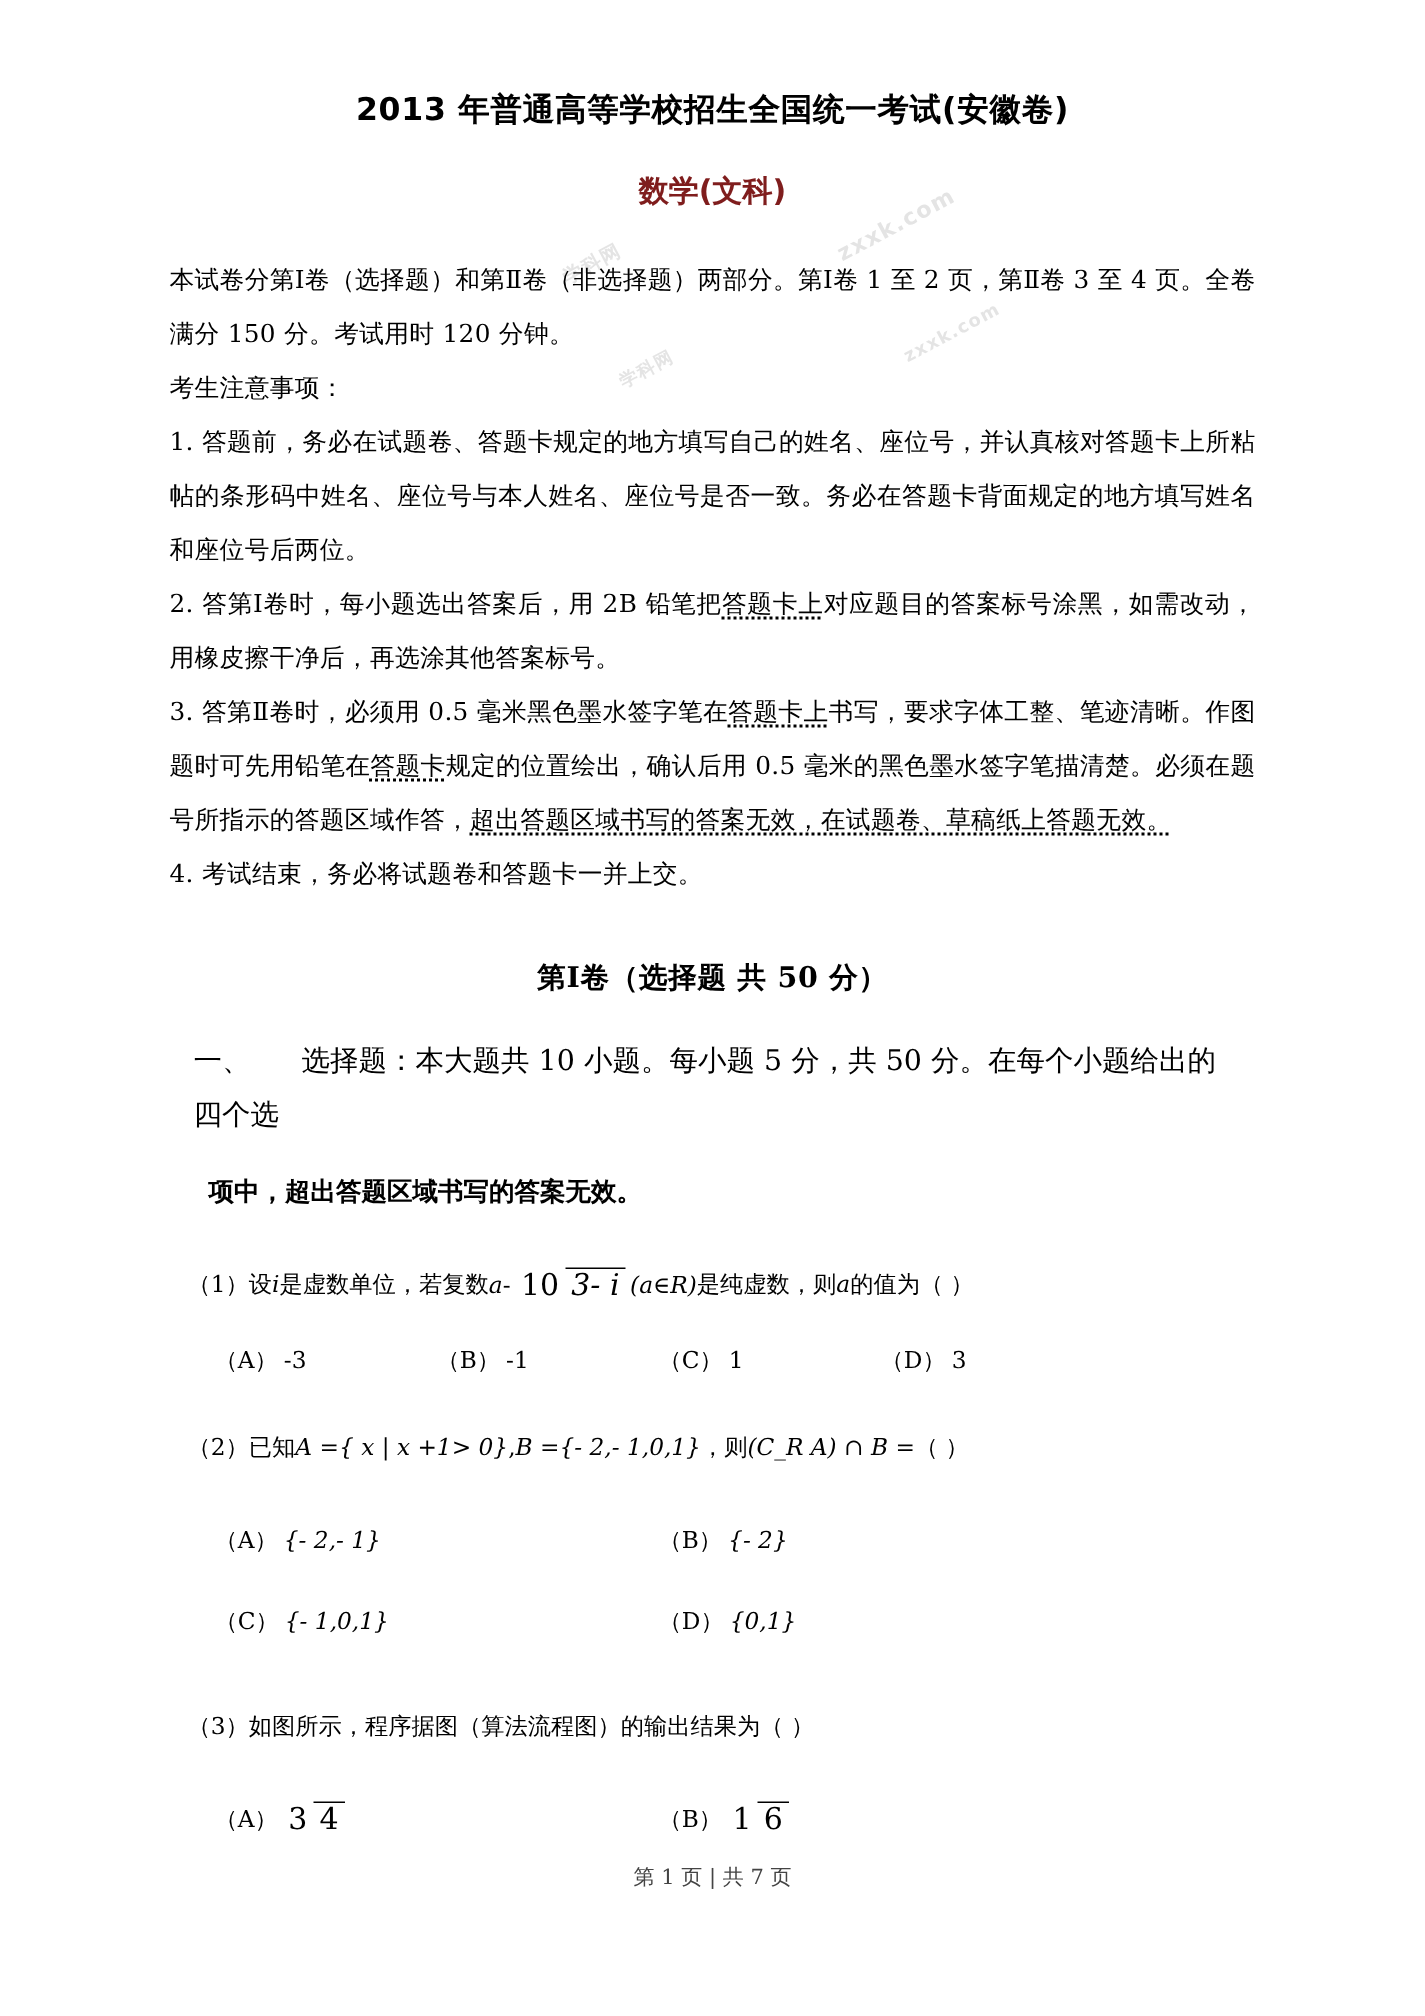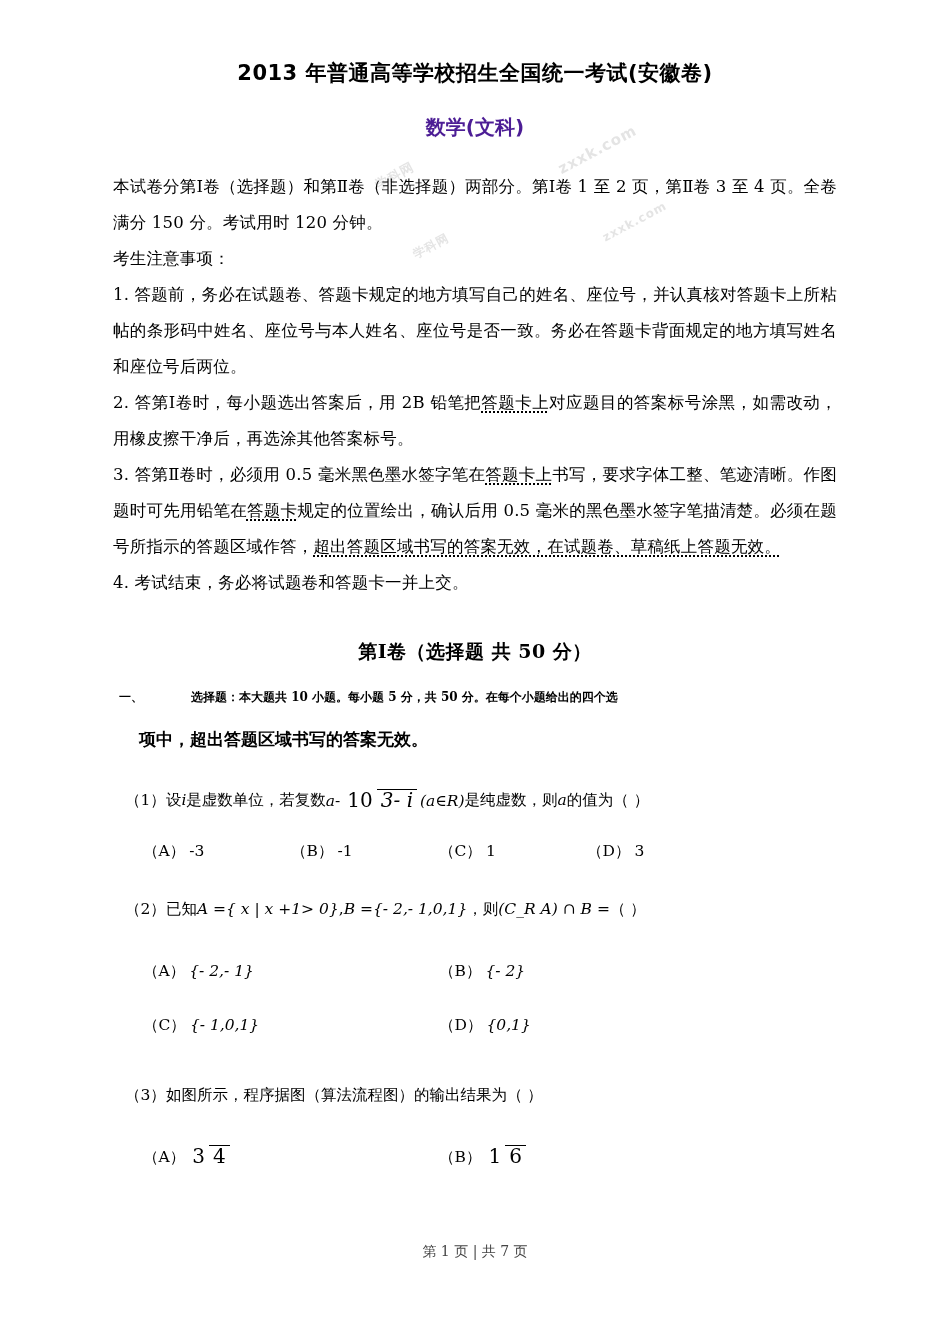--- a/index.html
+++ b/index.html
@@ -62,21 +62,21 @@
     letter-spacing: 0.5px;
     line-height: 1.2;
     margin: 0;
   }
   .doc-subtitle {
     font-family: "DejaVu Sans", "Liberation Sans", sans-serif;
     font-weight: bold;
     font-size: 20px;
     margin: 0;
     padding-top: 28px;
-    color: #4c1d95;
+    color: #7f1d1d;
   }
 
   
   .body-block {
     position: relative;
     z-index: 2;
     padding-top: 28px;
   }
   p.para {
     margin: 0;
@@ -100,24 +100,24 @@
     text-align: center;
     font-size: 19px;
     font-weight: bold;
     margin: 0;
     padding-top: 38px;
     letter-spacing: 0.5px;
   }
   .big-q-line {
     position: relative;
     z-index: 2;
-    font-size: 12px;
-    font-weight: bold;
+    font-size: 19px;
+    font-weight: normal;
     line-height: 36px;
-    margin: 6px;
+    margin: 16px;
     padding-top: 8px;
     padding-left: 0;
     text-indent: 0;
   }
   .big-q-line .marker { display: inline-block; width: 72px; }
   .big-q-cont {
     position: relative;
     z-index: 2;
     font-size: 17px;
     font-weight: bold;

